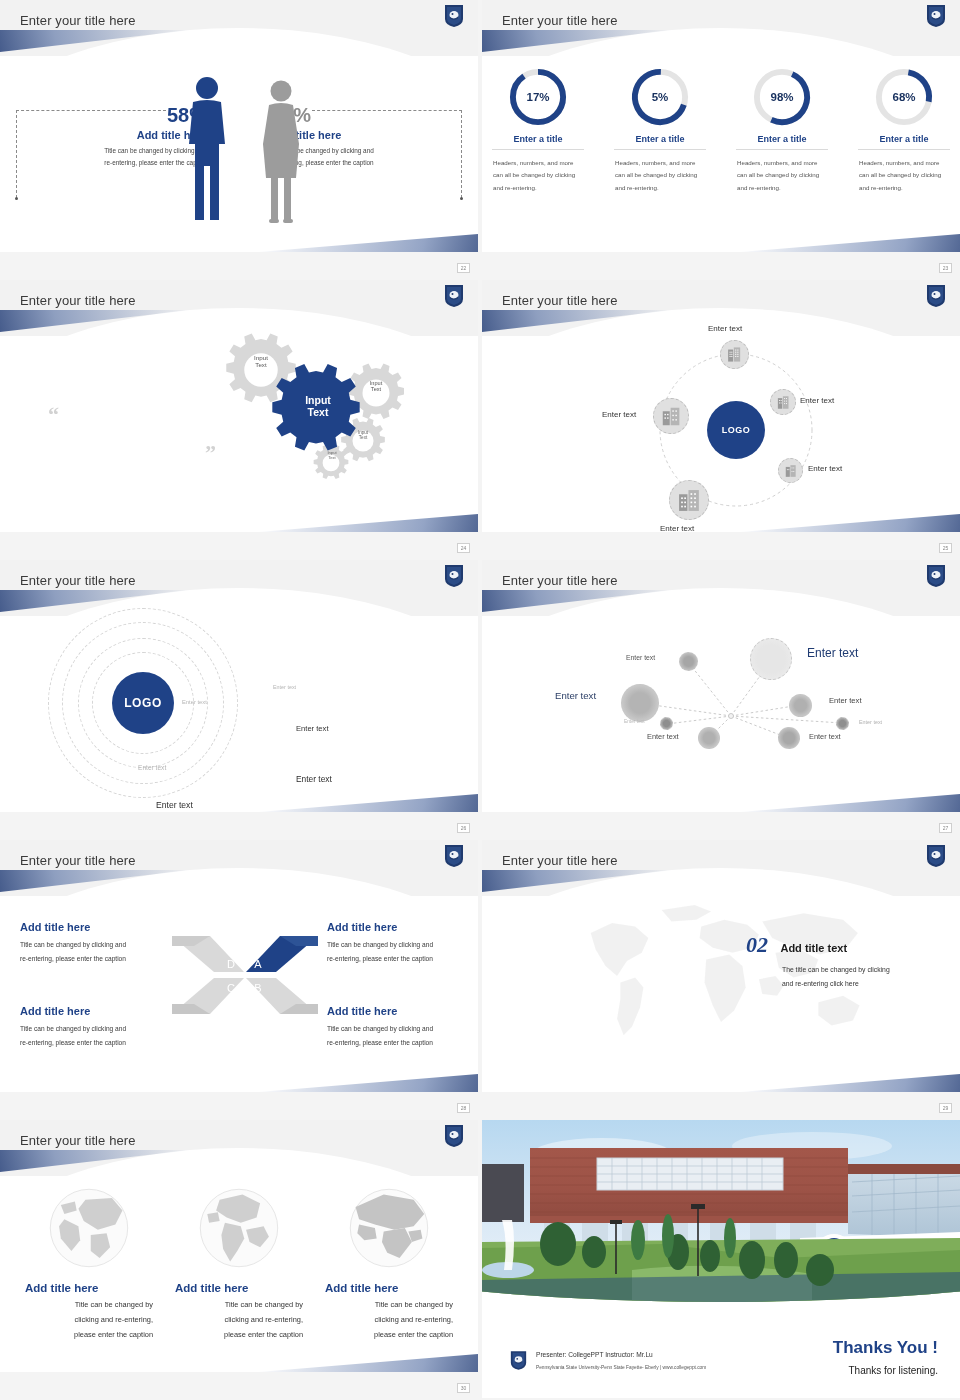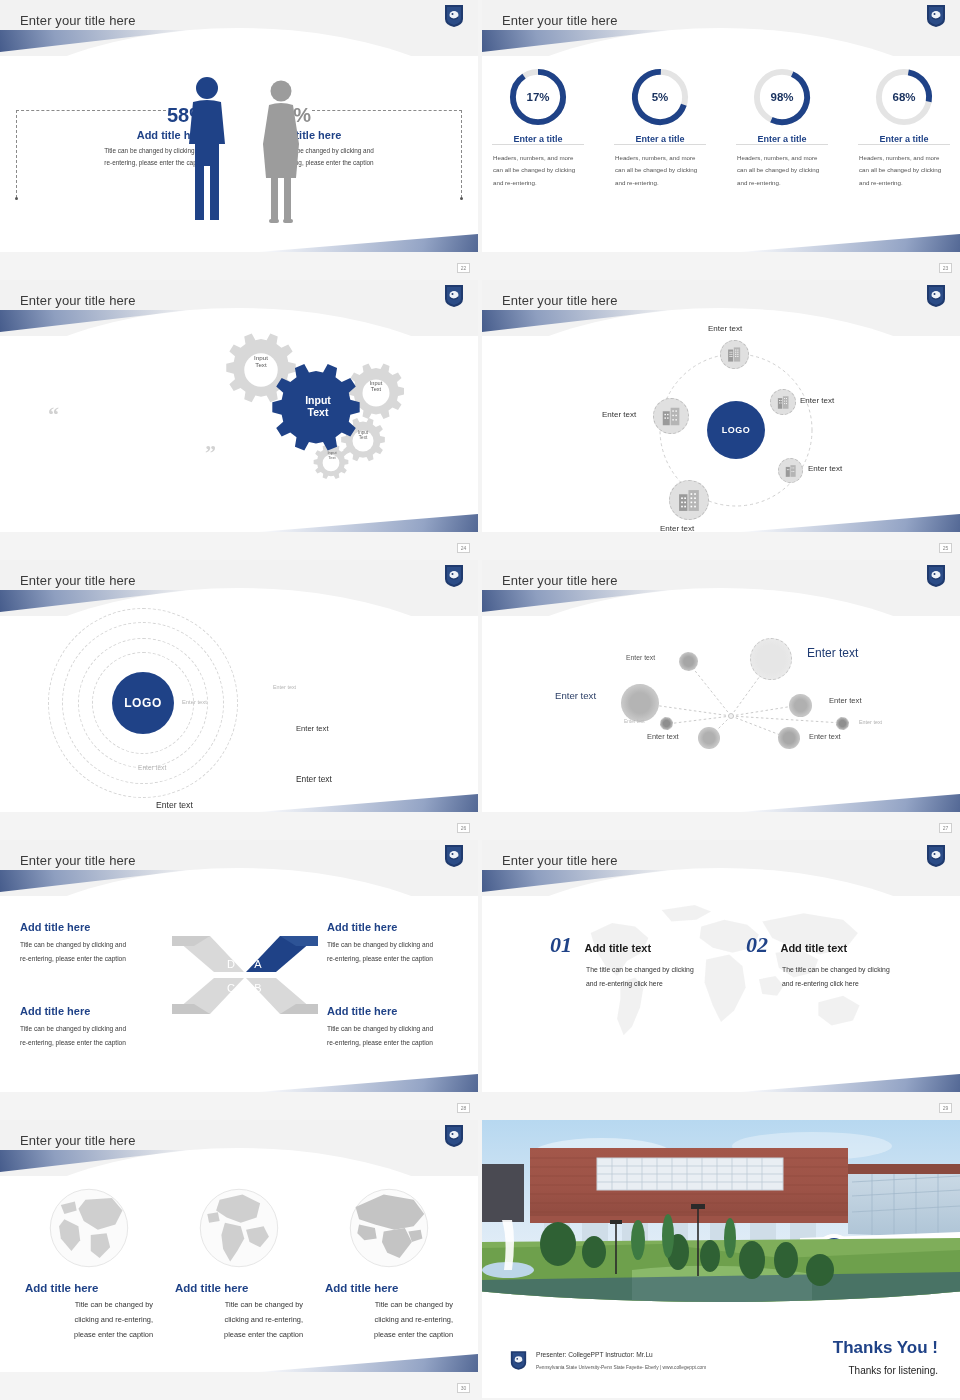--- a/index.html
+++ b/index.html
@@ -101,21 +101,21 @@
 
   
   .donut-row { position: absolute; left: 0; right: 0; top: 66px; display: flex; justify-content: center; gap: 30px; }
   .donut-col { width: 92px; text-align: center; }
   .donut { position: relative; width: 62px; height: 62px; margin: 0 auto; }
   .donut .val {
     position: absolute; inset: 0; display: flex; align-items: center; justify-content: center;
     font-size: 11.5px; font-weight: bold; color: #17305e;
   }
   .donut-title { margin-top: 6px; font-size: 9px; font-weight: bold; color: #1f4287;
-                 border-bottom: 1px solid #dadada; }
+                 padding-bottom: 5px; border-bottom: 1px solid #dadada; }
   .donut-desc { margin-top: 7px; font-size: 6.2px; color: #555; line-height: 2.0; text-align: left; padding-left: 1px;}
 
   
   .quote-mark { position: absolute; font-family: "Liberation Serif", serif; color: #d2d2d2; font-weight: bold; }
   .q-open { left: 48px; top: 122px; font-size: 22px; }
   .q-close { left: 205px; top: 160px; font-size: 22px; }
   .quote-text { position: absolute; left: 82px; top: 125px; width: 132px;
                 font-size: 7.6px; color: #3a3a3a; line-height: 2.15; }
   .gear-label { position: absolute; inset: 0; display: flex; flex-direction: column;
                 align-items: center; justify-content: center; text-align: center; line-height: 1.12; }
@@ -701,28 +701,20 @@
           <path d="M176,44 L204,36 L232,42 L246,54 L238,70 L214,76 L190,70 L174,58 Z"></path>
           <path d="M182,84 L210,78 L226,92 L230,118 L216,146 L200,160 L190,140 L180,112 Z"></path>
           <path d="M250,38 L300,28 L348,36 L366,52 L352,70 L320,78 L288,70 L262,58 Z"></path>
           <path d="M266,76 L296,72 L318,84 L312,100 L288,106 L270,94 Z"></path>
           <path d="M318,136 L348,128 L368,140 L360,158 L334,164 L318,152 Z"></path>
           <path d="M246,108 L266,104 L276,116 L268,128 L250,126 Z"></path>
           <path d="M128,24 L168,18 L188,26 L170,36 L140,38 Z"></path>
         </g>
       </svg>
 
-      <div class="numblk" style="left:68px;">
-        <span class="num">01</span>
-        <span class="num-t" style="margin-left:8px;">Add title text</span>
-        <div class="num-d" style="margin-left:36px;">
-          <span>The title can be changed by clicking</span><br>
-          <span>and re-entering click here</span>
-        </div>
-      </div>
 
       <div class="numblk" style="left:264px;">
         <span class="num">02</span>
         <span class="num-t" style="margin-left:8px;">Add title text</span>
         <div class="num-d" style="margin-left:36px;">
           <span>The title can be changed by clicking</span><br>
           <span>and re-entering click here</span>
         </div>
       </div>
     </div>

